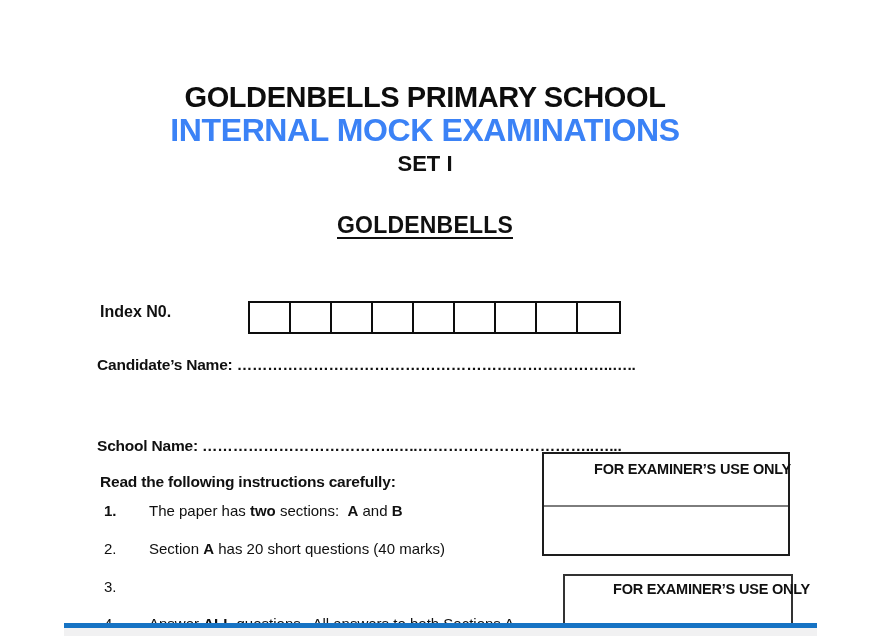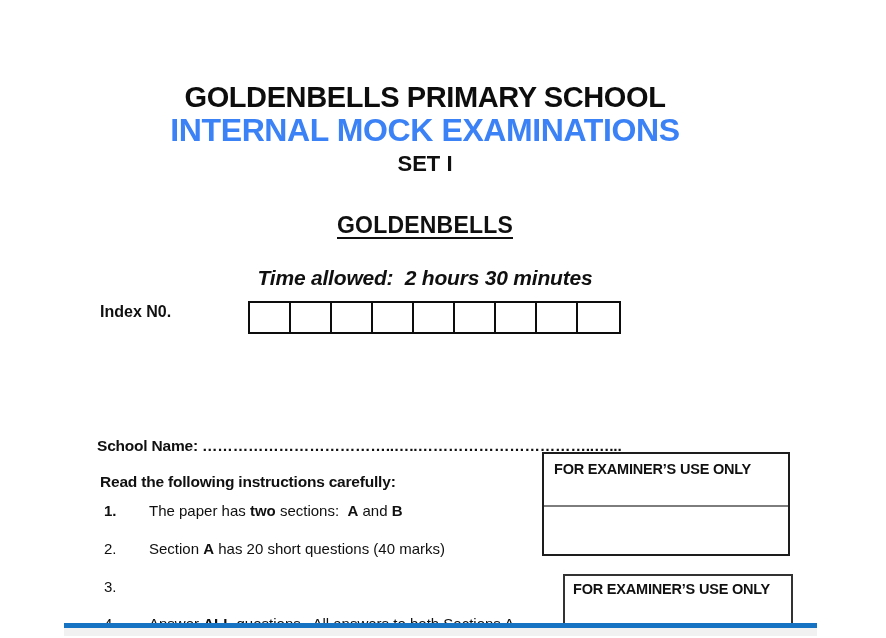--- a/index.html
+++ b/index.html
@@ -42,56 +42,56 @@
 
   .instr-header { left: 100px; top: 430px; font-size: 15.5px; font-weight: 700; letter-spacing: -0.2px; }
   .instr-item { left: 104px; display: flex; font-size: 15px; white-space: pre; }
   .instr-item .num { width: 45px; flex: 0 0 45px; }
   .i1 { top: 459px; }
   .i2 { top: 497px; }
   .i3 { top: 535px; }
   .i4 { top: 572px; }
   .bold { font-weight: 700; }
 
-  .exbox { border: 2px solid #1d1d1d; background: #ffffff; }
+  .exbox { border: 2px solid #1d1d1d; background: #ffffff; padding-left: 40px; }
   .exbox1 { left: 542px; top: 409px; width: 248px; height: 104px; }
   .exbox2 { left: 563px; top: 531px; width: 230px; height: 51px; border-bottom: none; border-color: #333333; }
   .exlabel { font-size: 14.5px; font-weight: 700; letter-spacing: -0.2px; white-space: nowrap; }
   .exbox1 .exlabel { margin: 7px 0 0 10px; }
   .exbox2 .exlabel { margin: 5px 0 0 8px; }
   .exdivider { position: absolute; left: 0; right: 0; top: 51px; border-top: 2px solid #7d7d7d; }
 
   .blue-bar  { left: 64px; top: 580px; width: 753px; height: 5px; z-index: 6; }
   .gray-track{ left: 64px; top: 585px; width: 753px; height: 8px; z-index: 6; }
   .bottom-mask { left: 0; top: 593px; width: 886px; height: 45px; background: #ffffff; z-index: 5; }
 </style>
 </head>
 <body>
 
 <div class="screen">
 
   <div class="abs centerband t1">GOLDENBELLS PRIMARY SCHOOL</div>
   <div class="abs centerband t2">INTERNAL MOCK EXAMINATIONS</div>
   <div class="abs centerband t3">SET I</div>
   <div class="abs centerband subject">GOLDENBELLS</div>
-  <div class="abs centerband time">Time allowed:  2 hours 30 minutes</div>
 
   <div class="abs index-label">Index N0.</div>
   <div class="abs index-table">
       <div class="cell"></div>
       <div class="cell"></div>
       <div class="cell"></div>
       <div class="cell"></div>
       <div class="cell"></div>
       <div class="cell"></div>
       <div class="cell"></div>
       <div class="cell"></div>
       <div class="cell"></div>
     </div>
 
+  <div class="abs field f-name">Candidate’s Name: ………………………………………………………………..…..</div>
   <div class="abs field f-school">School Name: ………………………………..…..……………………………..…...</div>
 
   <div class="abs instr-header">Read the following instructions carefully:</div>
 
   <div class="abs instr-item i1">
     <span class="num"><span class="bold">1.</span></span>
     <span class="txt"><span>The paper has </span><span class="bold">two</span><span> sections:  </span><span class="bold">A</span><span> and </span><span class="bold">B</span></span>
   </div>
   <div class="abs instr-item i2">
     <span class="num"><span>2.</span></span>

